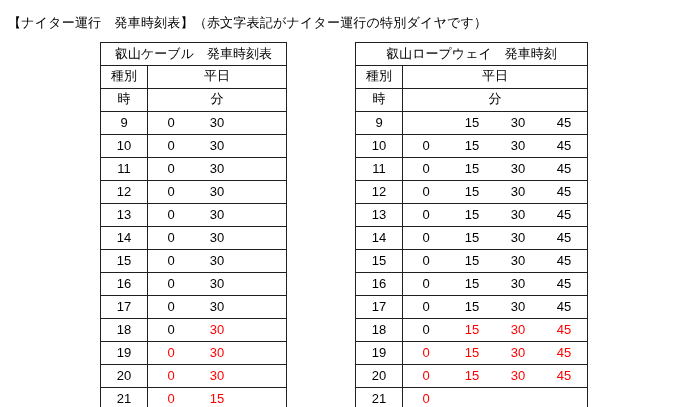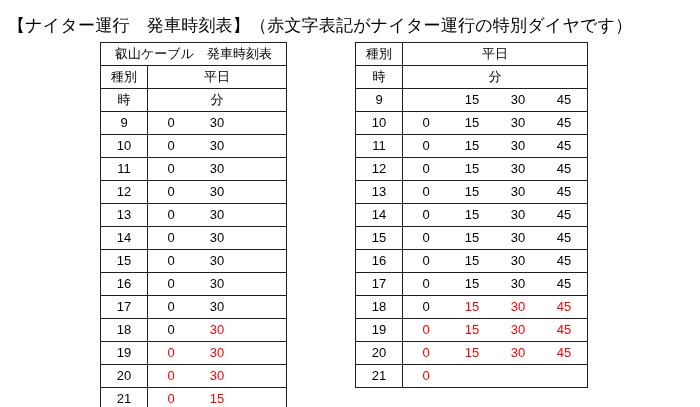--- a/index.html
+++ b/index.html
@@ -12,21 +12,21 @@
     height: 407px;
     font-family: "Liberation Sans", sans-serif;
     color: #000000;
     position: relative;
     overflow: hidden;
   }
   .page-title {
     position: absolute;
     left: 8px;
     top: 14px;
-    font-size: 17px;
+    font-size: 13px;
     letter-spacing: 0.2px;
     white-space: nowrap;
   }
   .tables-wrap {
     position: absolute;
     top: 42px;
     left: 0;
     width: 700px;
     display: flex;
     justify-content: flex-start;
@@ -53,20 +53,21 @@
   
   .c-hour  { width: 46px; }
 
   .hdr-name {
     font-size: 13px;
     height: 24px;
     line-height: 24px;
   }
   .hdr-kind, .hdr-weekday, .hdr-hour, .hdr-min {
     font-size: 13px;
+    font-family: Liberation Mono, monospace;
   }
   .mins-cell {
     text-align: left;
     padding: 0 0 0 0;
   }
   .mins-inner {
     display: flex;
     height: 22px;
     align-items: center;
   }
@@ -232,20 +233,23 @@
             </td>
           </tr>
         </tbody>
     </table>
   </div>
 
   <div class="table-block right">
     <table class="tt">
       <tbody>
         <tr>
+          <td class="hdr-name" colspan="5">叡山ロープウェイ　発車時刻</td>
+        </tr>
+        <tr>
           <td class="c-hour hdr-kind">種別</td>
           <td class="hdr-weekday" colspan="4">平日</td>
         </tr>
         <tr>
           <td class="c-hour hdr-hour">時</td>
           <td class="hdr-min" colspan="4">分</td>
         </tr>
       </tbody>
       <tbody class="rows">
           <tr>

